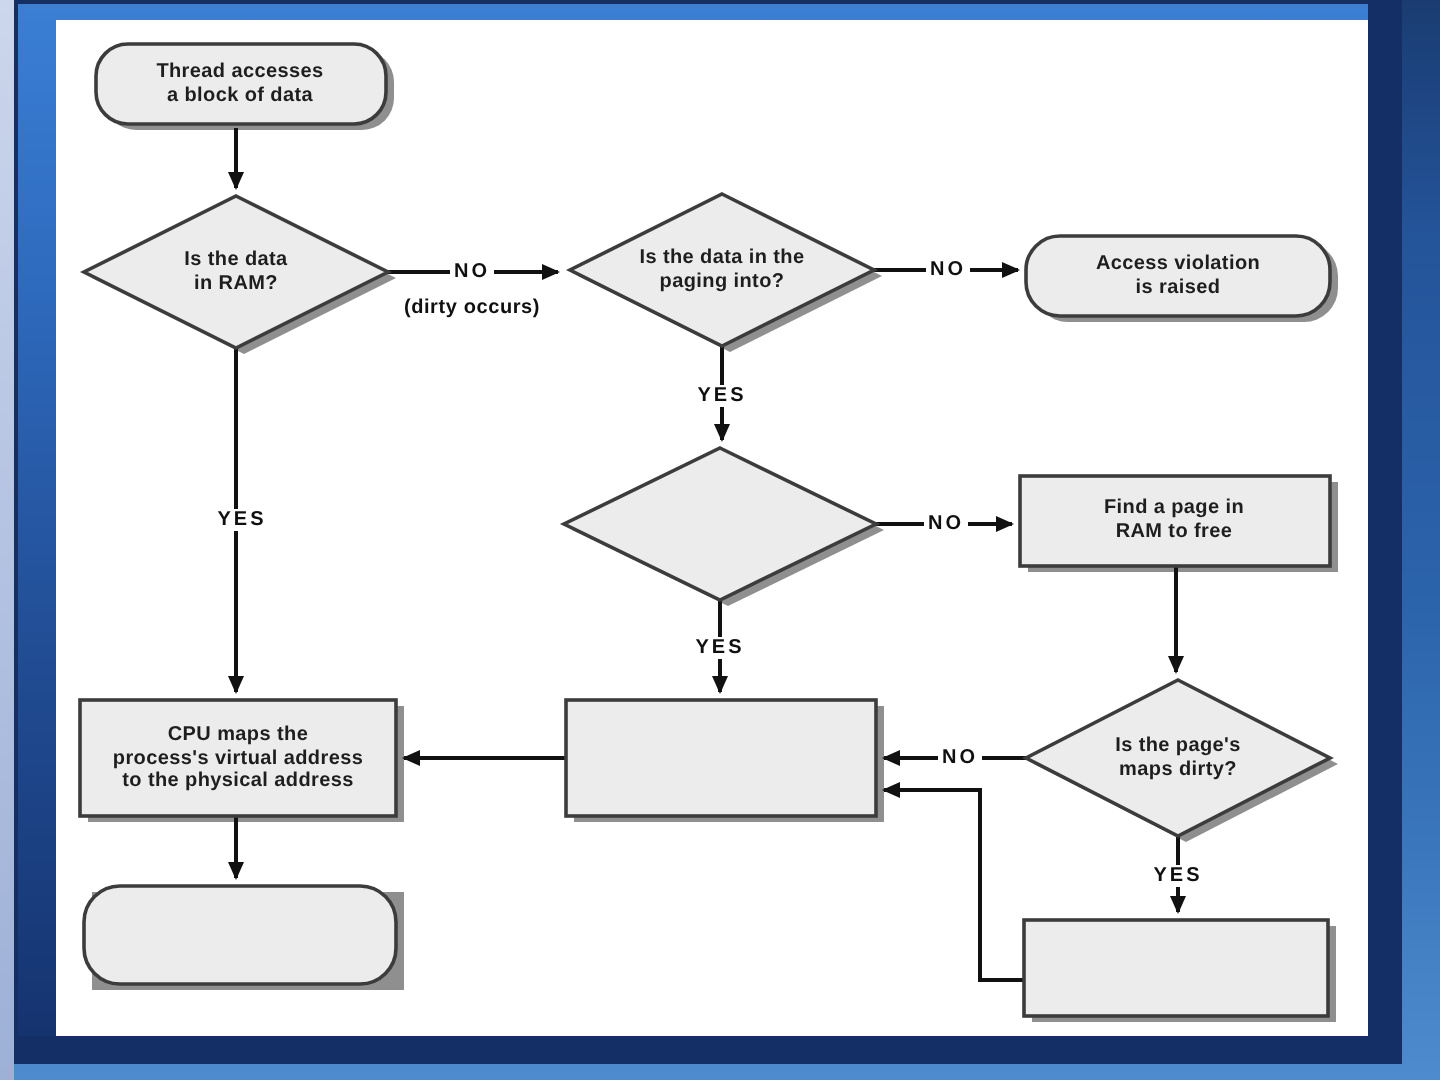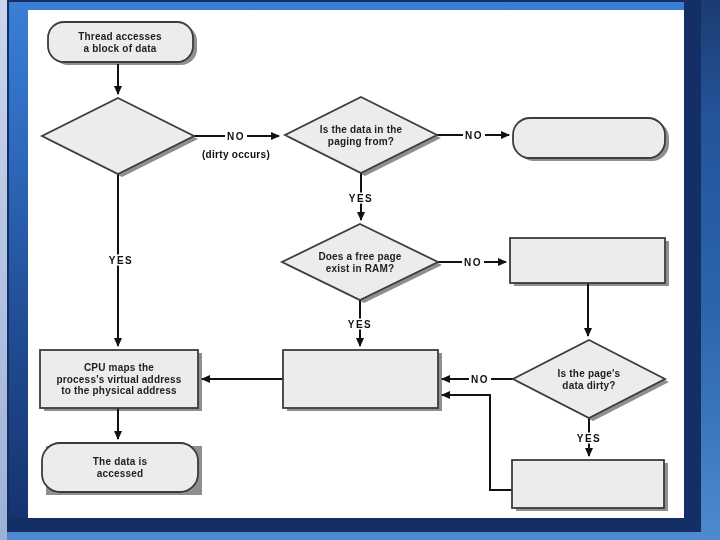--- a/index.html
+++ b/index.html
@@ -76,31 +76,33 @@
         <rect x="255" y="340" width="155" height="58"></rect>
         <polygon points="561,330 637,369 561,408 485,369"></polygon>
         <rect x="484" y="450" width="152" height="48"></rect>
         <rect x="12" y="340" width="158" height="58"></rect>
         <rect x="14" y="433" width="156" height="49" rx="18"></rect>
       </g>
     </svg>
 
     <div class="nlabel" style="left:92px;top:32px;width:110px">Thread accesses
 a block of data</div>
+    <div class="nlabel" style="left:90px;top:126px;width:80px">Is the data
+in RAM?</div>
     <div class="nlabel" style="left:333px;top:125px;width:110px">Is the data in the
-paging from?</div>
-    <div class="nlabel" style="left:332px;top:252px;width:110px">Does a free page
-exist in RAM?</div>
+paging into?</div>
+    <div class="nlabel" style="left:561px;top:128px;width:110px">Access violation
+is raised</div>
+    <div class="nlabel" style="left:559px;top:250px;width:100px">Find a page in
+RAM to free</div>
     <div class="nlabel" style="left:561px;top:369px;width:90px">Is the page's
-data dirty?</div>
+maps dirty?</div>
     <div class="nlabel" style="left:91px;top:369px;width:140px">CPU maps the
 process's virtual address
 to the physical address</div>
-    <div class="nlabel" style="left:92px;top:457px;width:80px">The data is
-accessed</div>
 
     <div class="elabel" style="left:208px;top:126px">NO</div>
     <div class="elabel note" style="left:208px;top:144px">(dirty occurs)</div>
     <div class="elabel" style="left:446px;top:125px">NO</div>
     <div class="elabel" style="left:333px;top:188px">YES</div>
     <div class="elabel" style="left:445px;top:252px">NO</div>
     <div class="elabel" style="left:332px;top:314px">YES</div>
     <div class="elabel" style="left:452px;top:369px">NO</div>
     <div class="elabel" style="left:561px;top:428px">YES</div>
     <div class="elabel" style="left:93px;top:250px">YES</div>

